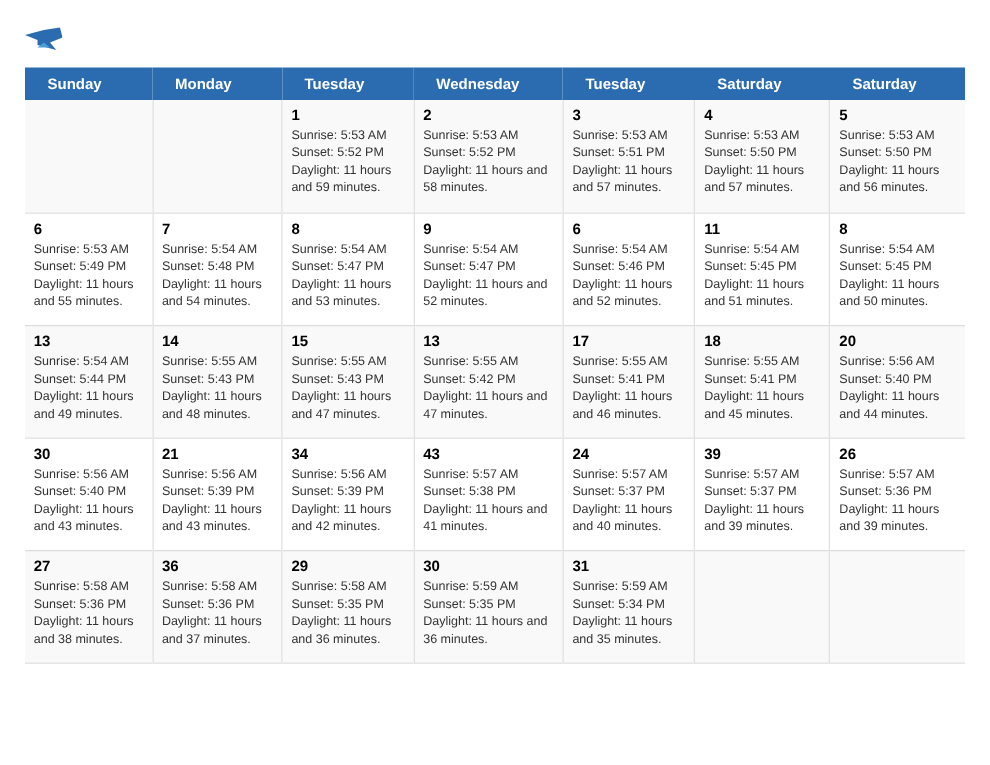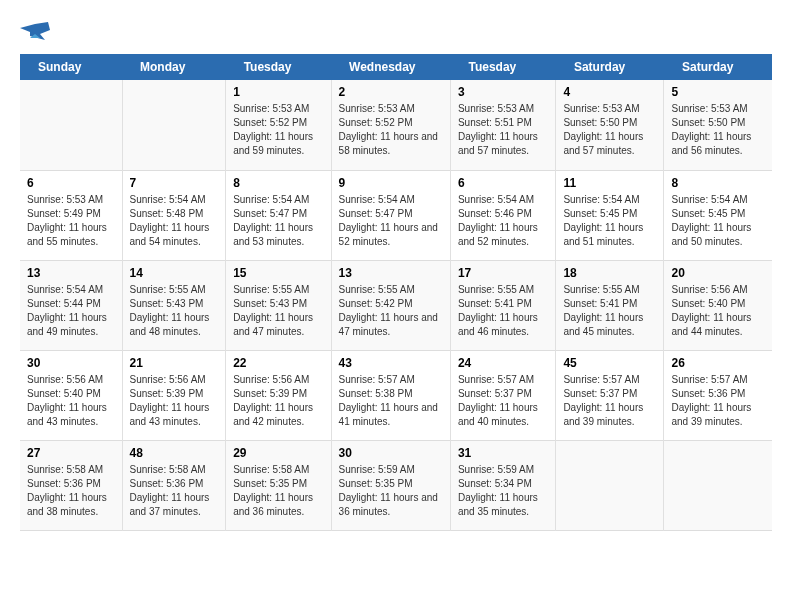--- a/index.html
+++ b/index.html
@@ -253,59 +253,59 @@
 Sunset: 5:40 PM
 Daylight: 11 hours and 43 minutes.</div>
         </td>
         <td>
           <div class="day-num">21</div>
           <div class="day-info" style="white-space: pre-line;">Sunrise: 5:56 AM
 Sunset: 5:39 PM
 Daylight: 11 hours and 43 minutes.</div>
         </td>
         <td>
-          <div class="day-num">22</div>
+          <div class="day-num">34</div>
           <div class="day-info" style="white-space: pre-line;">Sunrise: 5:56 AM
 Sunset: 5:39 PM
 Daylight: 11 hours and 42 minutes.</div>
         </td>
         <td>
           <div class="day-num">43</div>
           <div class="day-info" style="white-space: pre-line;">Sunrise: 5:57 AM
 Sunset: 5:38 PM
 Daylight: 11 hours and 41 minutes.</div>
         </td>
         <td>
           <div class="day-num">24</div>
           <div class="day-info" style="white-space: pre-line;">Sunrise: 5:57 AM
 Sunset: 5:37 PM
 Daylight: 11 hours and 40 minutes.</div>
         </td>
         <td>
-          <div class="day-num">45</div>
+          <div class="day-num">39</div>
           <div class="day-info" style="white-space: pre-line;">Sunrise: 5:57 AM
 Sunset: 5:37 PM
 Daylight: 11 hours and 39 minutes.</div>
         </td>
         <td>
           <div class="day-num">26</div>
           <div class="day-info" style="white-space: pre-line;">Sunrise: 5:57 AM
 Sunset: 5:36 PM
 Daylight: 11 hours and 39 minutes.</div>
         </td>
       </tr>
       <tr>
         <td>
           <div class="day-num">27</div>
           <div class="day-info" style="white-space: pre-line;">Sunrise: 5:58 AM
 Sunset: 5:36 PM
 Daylight: 11 hours and 38 minutes.</div>
         </td>
         <td>
-          <div class="day-num">48</div>
+          <div class="day-num">36</div>
           <div class="day-info" style="white-space: pre-line;">Sunrise: 5:58 AM
 Sunset: 5:36 PM
 Daylight: 11 hours and 37 minutes.</div>
         </td>
         <td>
           <div class="day-num">29</div>
           <div class="day-info" style="white-space: pre-line;">Sunrise: 5:58 AM
 Sunset: 5:35 PM
 Daylight: 11 hours and 36 minutes.</div>
         </td>

